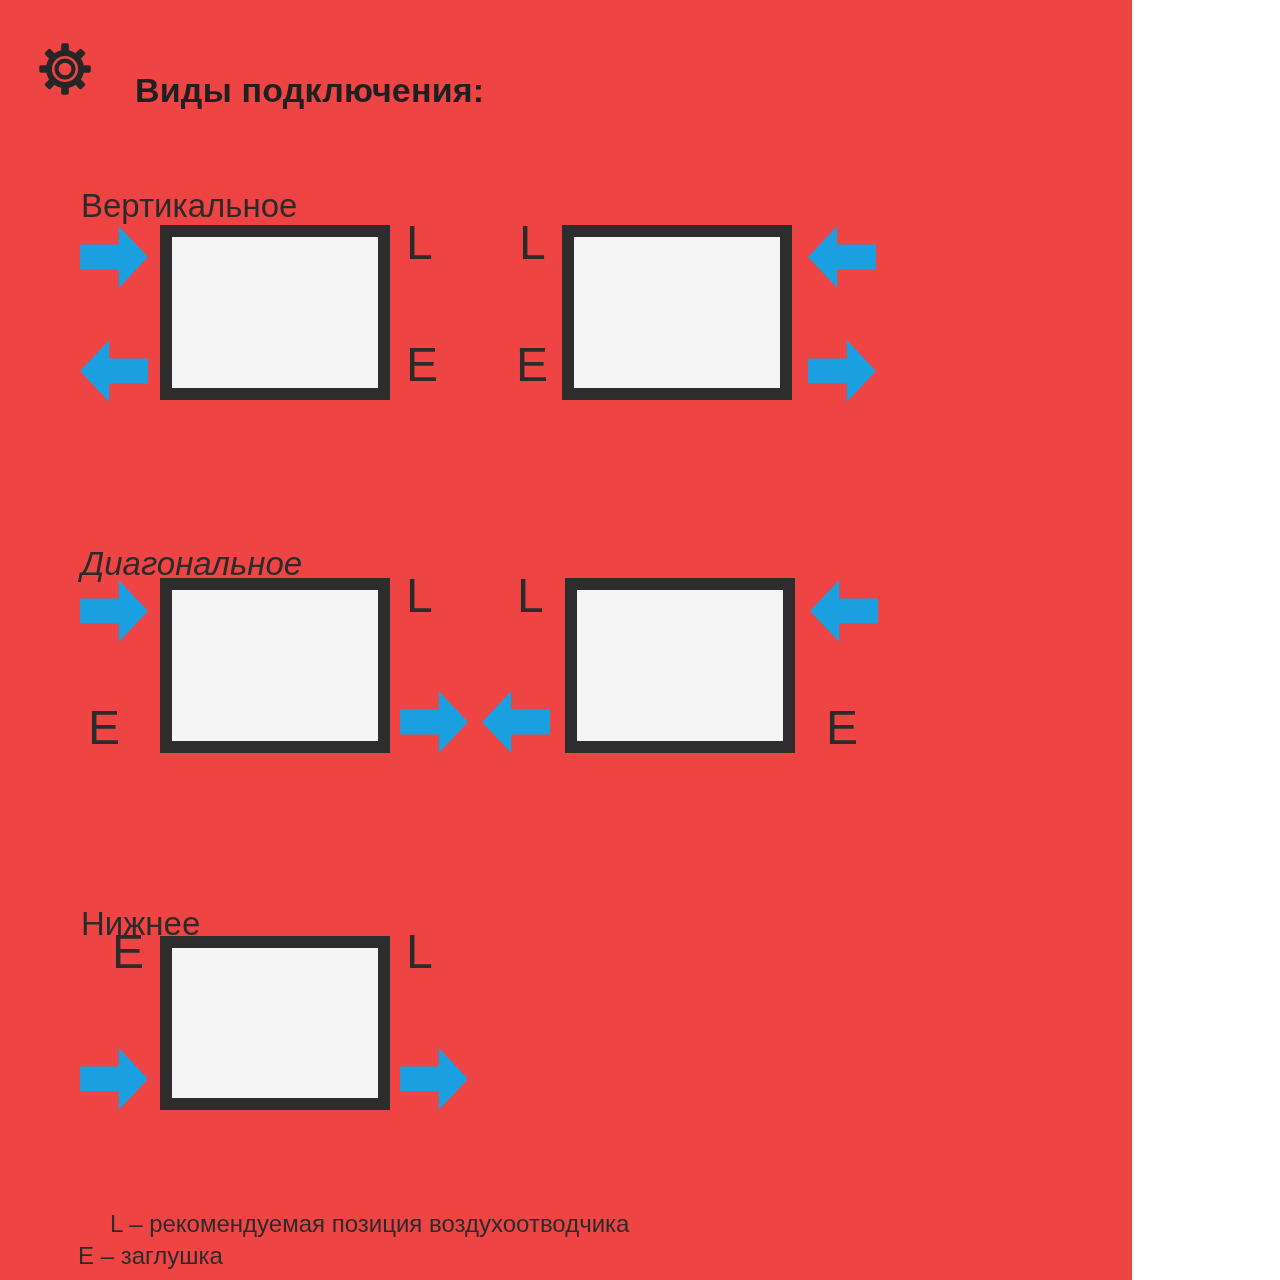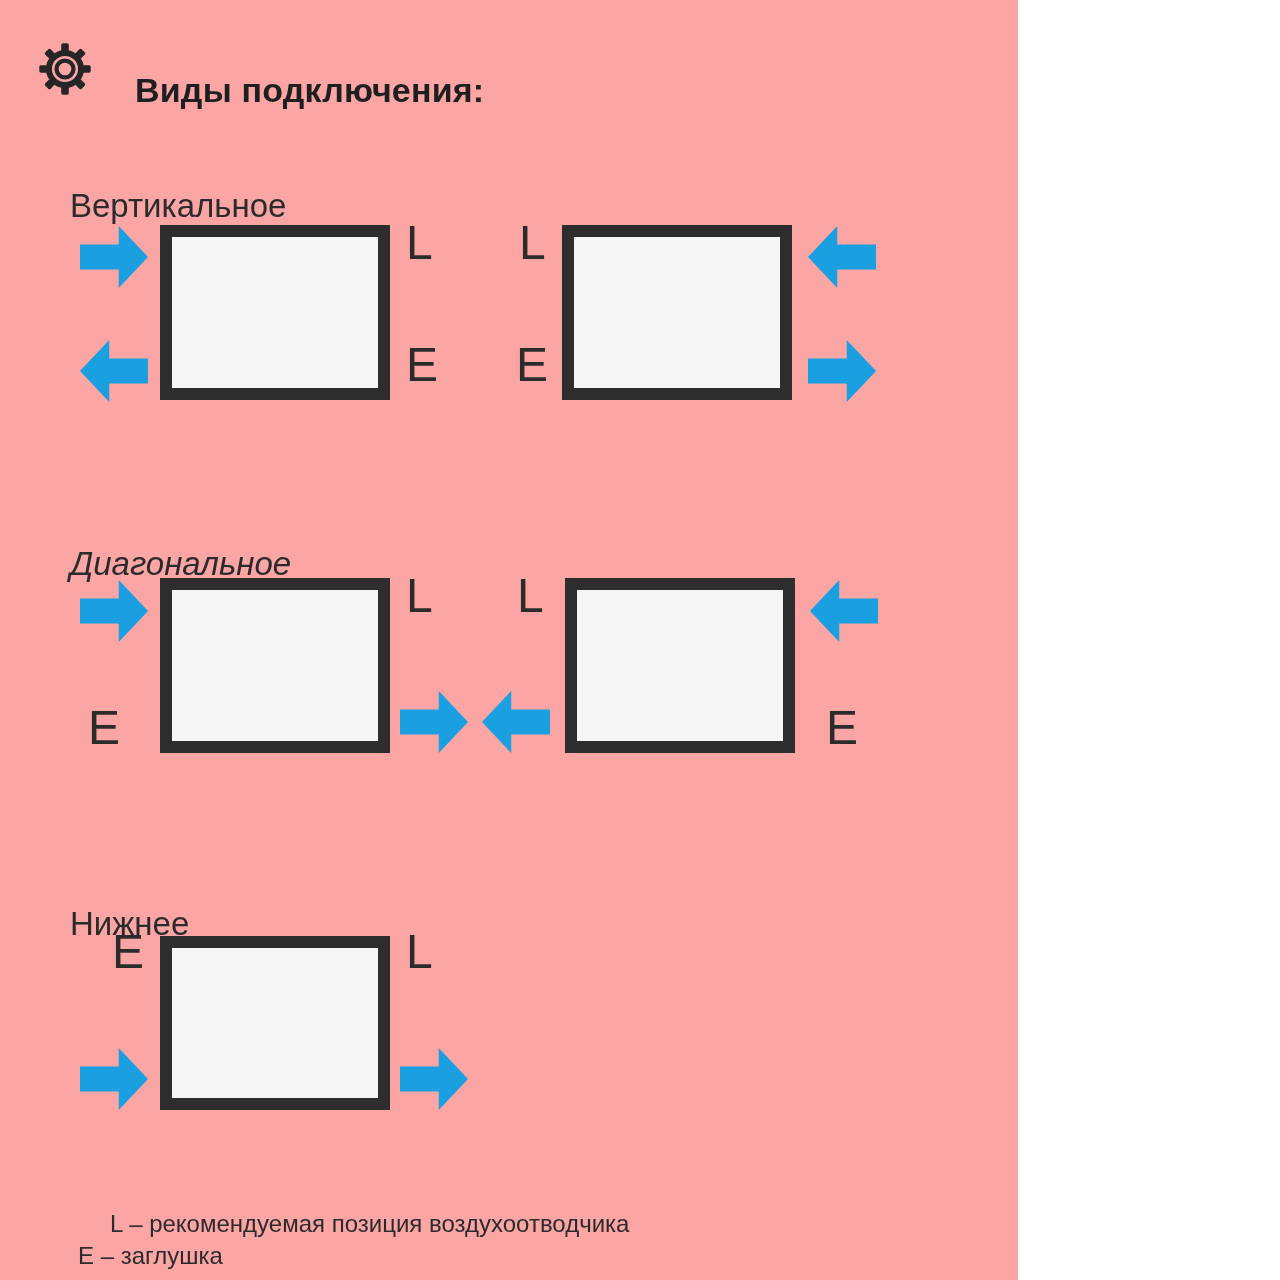--- a/index.html
+++ b/index.html
@@ -1,33 +1,33 @@
 <!DOCTYPE html>
 <html lang="ru" style="--arrow-blue: #1A9FE0; --box-border: #2D2D2D; --box-fill: #F5F5F5; --text: #2B2B2B;"><head>
 <meta charset="utf-8">
 <style>
   html,body{margin:0;padding:0;background:#ffffff;}
   .canvas{
     position:relative;
-    width:1018px;height:1280px;
-    background:#fca5a5;
+    width:1132px;height:1280px;
+    background:#ef4444;
     font-family:"Liberation Sans","DejaVu Sans",sans-serif;
     color:var(--text,#2b2b2b);
     overflow:hidden;
   }
   
   .gear{position:absolute;left:38px;top:42px;width:54px;height:54px;}
   .page-title{
     position:absolute;left:135px;top:48px;
     font-size:34px;font-weight:700;color:#1f1f1f;letter-spacing:.2px;
     white-space:nowrap;
   }
   
   .sec-title{
-    position:absolute;left:70px;
+    position:absolute;left:81px;
     font-size:33px;font-weight:400;color:var(--text,#2b2b2b);
     white-space:nowrap;
   }
   
   .box{
     position:absolute;width:230px;height:175px;box-sizing:border-box;
     border:12px solid var(--box-border,#2d2d2d);
     background:var(--box-fill,#f5f5f5);
   }
   

